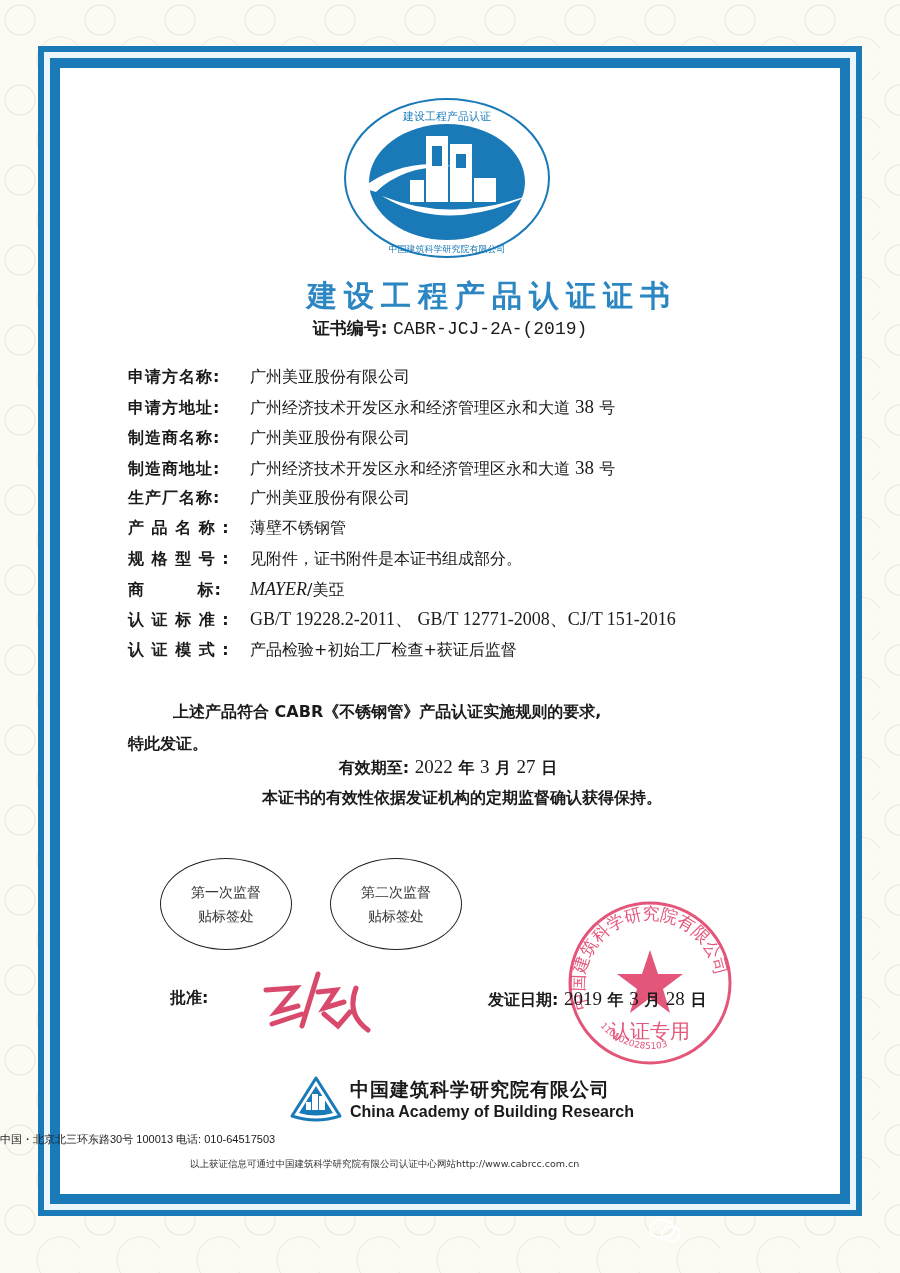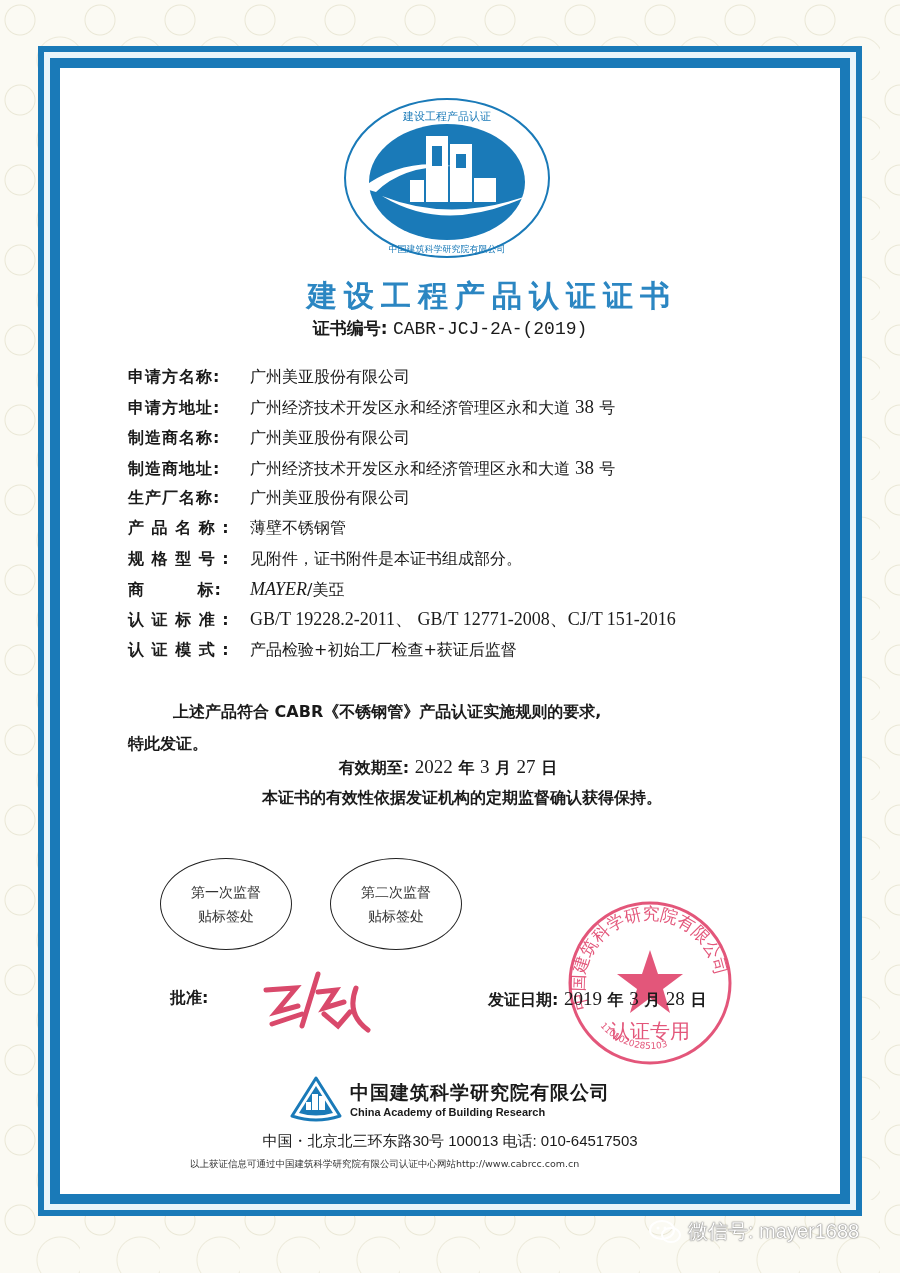--- a/index.html
+++ b/index.html
@@ -57,22 +57,22 @@
     font-family:"DejaVu Serif", serif; font-size:14px; line-height:24px; color:#333;
   }
   .approve { position:absolute; left:170px; top:988px; font-size:16px; font-weight:bold; }
   .signature { position:absolute; left:258px; top:968px; width:120px; height:68px; }
   .issue-date { position:absolute; left:488px; top:988px; font-size:16px; font-weight:bold; white-space:nowrap; }
   .issue-date .n { font-family:"Liberation Serif", serif; font-weight:normal; font-size:19px; }
   .seal { position:absolute; left:560px; top:898px; width:180px; height:170px; }
   .org { position:absolute; left:290px; top:1076px; display:flex; align-items:center; }
   .org-text { margin-left:8px; }
   .org-cn { font-size:19px; font-weight:bold; letter-spacing:1px; font-family:"DejaVu Serif", serif; }
-  .org-en { font-size:11px; font-weight:bold; font-family:"Liberation Sans", sans-serif; }
-  .address { position:absolute; left:0; width:900px; top:1132px; text-align:center; font-size:15px; font-family:"Liberation Sans", sans-serif; }
+  .org-en { font-size:16px; font-weight:bold; font-family:"Liberation Sans", sans-serif; }
+  .address { position:absolute; left:0; width:900px; top:1132px; font-size:11px; font-family:"Liberation Sans", sans-serif; }
   .footer-lines { position:absolute; left:190px; top:1156px; width:530px; font-size:9.5px; line-height:16px; color:#333; }
   .wechat { position:absolute; left:648px; top:1218px; display:flex; align-items:center; color:#fff;
     font-size:20px; font-family:"Liberation Sans", sans-serif; text-shadow:0 0 2px #777, 0 0 1px #555; }
   .wechat svg { margin-right:6px; }
 </style>
 </head>
 <body>
 
 <div class="bg-pattern"></div>
 <div class="frame-outer"></div>
@@ -221,14 +221,13 @@
   <div>以上获证信息可通过中国建筑科学研究院有限公司认证中心网站http://www.cabrcc.com.cn</div>
 </div>
 
 <div class="wechat">
   <svg width="34" height="26" viewBox="0 0 34 26">
     <ellipse cx="14" cy="11" rx="12" ry="9" fill="none" stroke="#fff" stroke-width="2"></ellipse>
     <ellipse cx="23" cy="16" rx="9" ry="7" fill="none" stroke="#fff" stroke-width="2"></ellipse>
     <circle cx="10" cy="9" r="1.5" fill="#fff"></circle>
       <circle cx="17" cy="9" r="1.5" fill="#fff"></circle>
   </svg>
-  <span>微信号: mayer1688</span>
 </div>
 
 </body></html>

